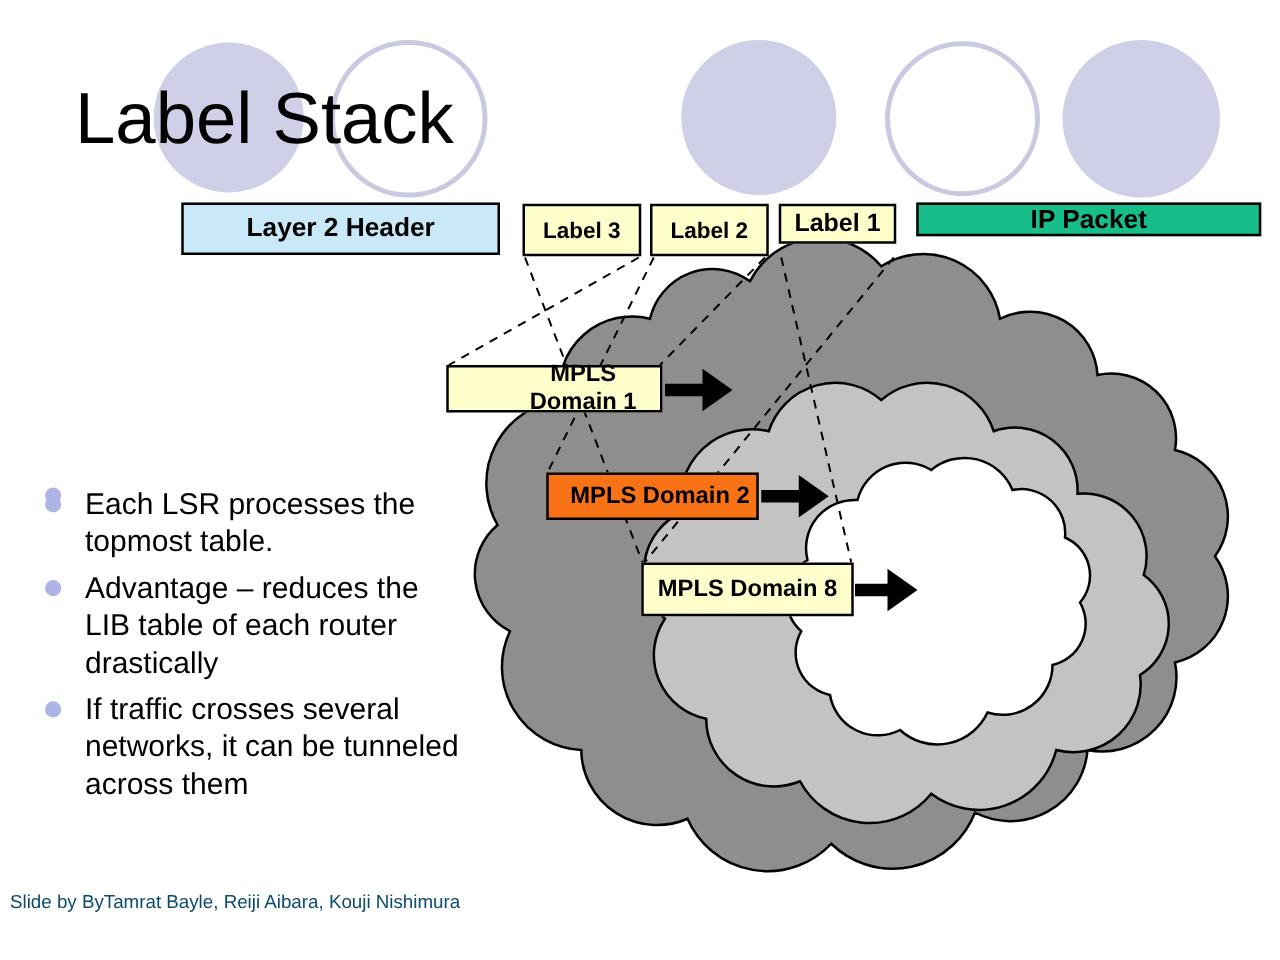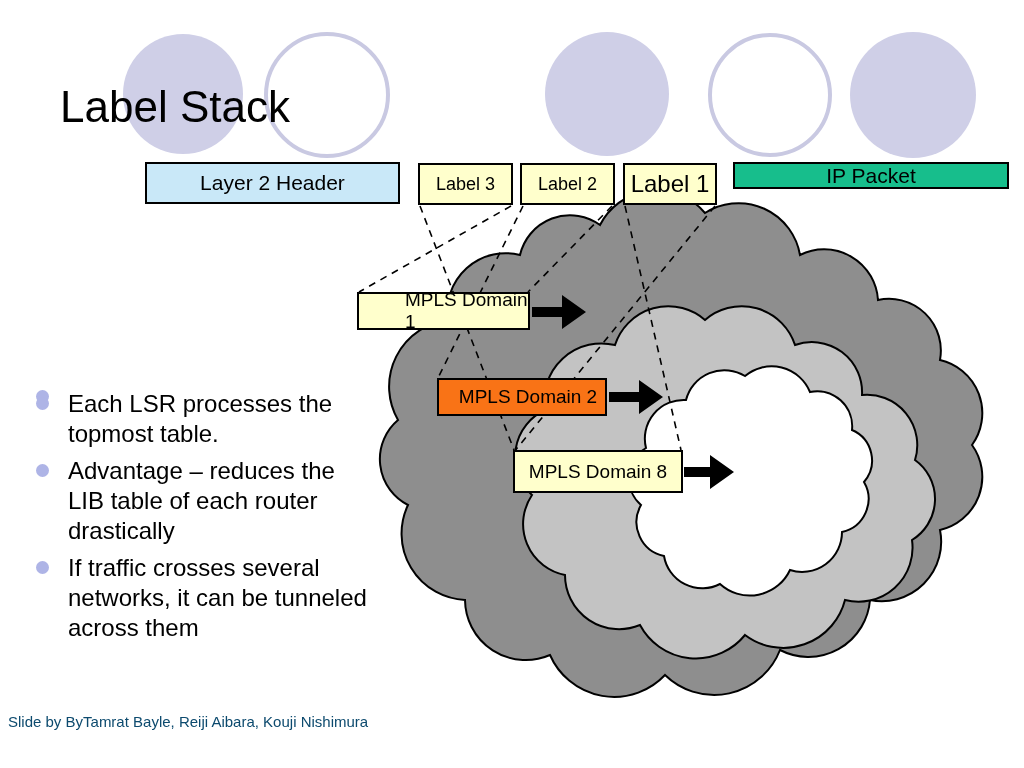--- a/index.html
+++ b/index.html
@@ -14,33 +14,33 @@
   .circle.filled{background:#CFCFE7;}
   .circle.outlined{background:transparent;border:4px solid #C9C9E2;box-sizing:border-box;}
   #c1{left:123px;top:34px;width:120px;height:120px;}
   #c2{left:264px;top:32px;width:126px;height:126px;}
   #c3{left:545px;top:32px;width:124px;height:124px;}
   #c4{left:708px;top:33px;width:124px;height:124px;}
   #c5{left:850px;top:32px;width:126px;height:126px;}
 
   .title{
     position:absolute;left:60px;top:68px;
-    font-size:44px;line-height:54px;letter-spacing:0px;z-index:3;margin-top:12px;
+    font-size:58px;line-height:54px;letter-spacing:0px;z-index:3;
   }
 
   
   .box{
     position:absolute;box-sizing:border-box;border:2px solid #000;
     display:flex;align-items:center;justify-content:center;
-    z-index:4;
+    z-index:4;text-align:center;font-weight:bold;
   }
   #layer2{left:145px;top:162px;width:255px;height:42px;background:#C9E8F8;font-size:21px;}
   #label3{left:418px;top:163px;width:95px;height:42px;background:#FFFFCC;font-size:18px;}
   #label2{left:520px;top:163px;width:95px;height:42px;background:#FFFFCC;font-size:18px;}
-  #label1{left:623px;top:163px;width:94px;height:42px;background:#FFFFCC;font-size:24px;}
+  #label1{left:623px;top:163px;width:94px;height:32px;background:#FFFFCC;font-size:20px;}
   #ippacket{left:733px;top:162px;width:276px;height:27px;background:#17BE8C;font-size:21px;}
 
   
   #dom1{left:357px;top:292px;width:173px;height:38px;background:#FFFFCC;font-size:19px;padding-left:46px;}
   #dom2{left:437px;top:378px;width:170px;height:38px;background:#f97316;font-size:19px;padding-left:12px;}
   #dom3{left:513px;top:450px;width:170px;height:43px;background:#FFFFCC;font-size:19px;}
 
   
   #diagram{position:absolute;left:0;top:0;width:1024px;height:768px;z-index:2;}
 

